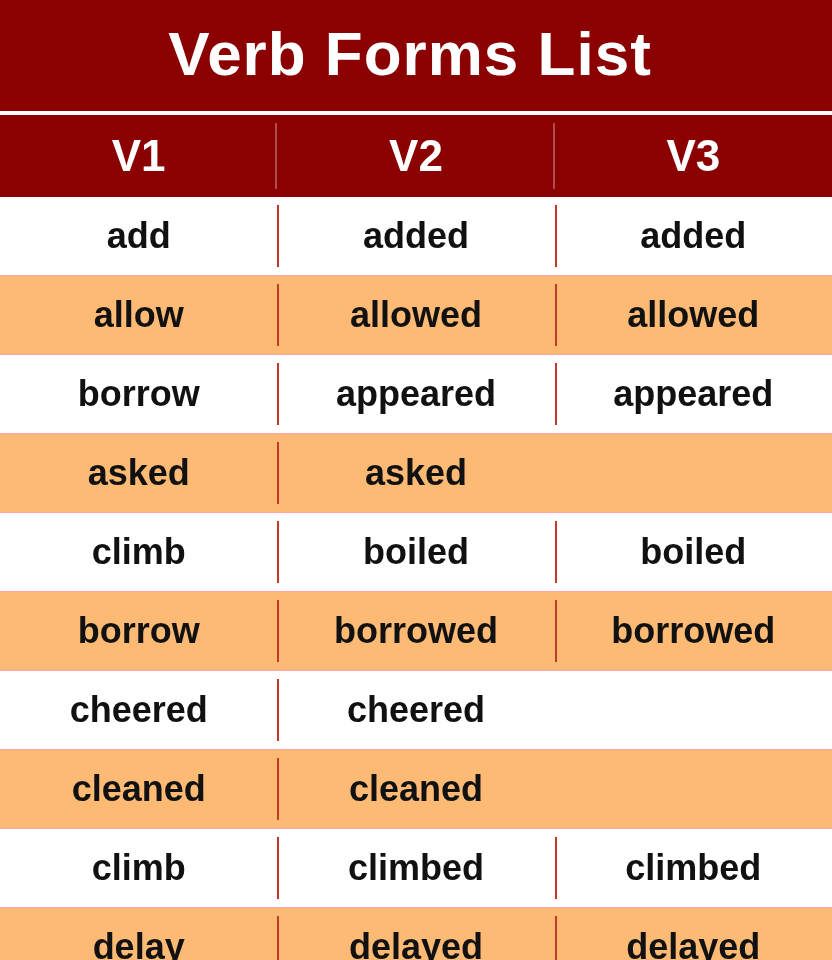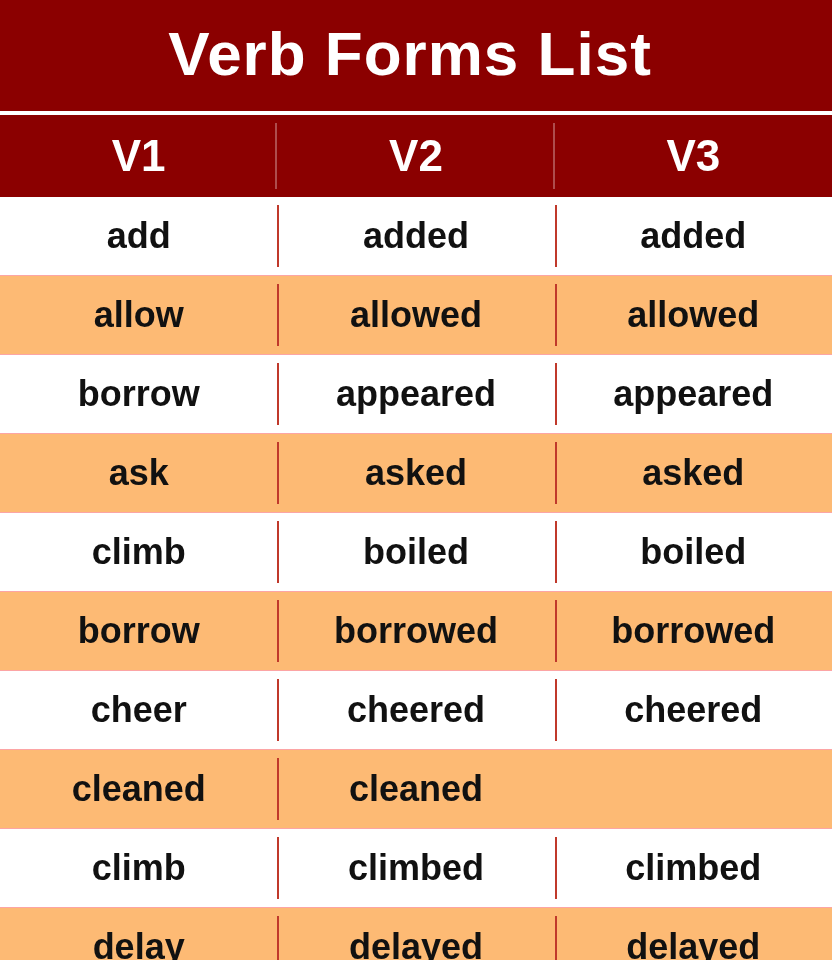--- a/index.html
+++ b/index.html
@@ -148,36 +148,34 @@
           <div class="data-cell">allow</div>
           <div class="data-cell">allowed</div>
           <div class="data-cell">allowed</div>
         </div>
         <div class="data-row plain">
           <div class="data-cell">borrow</div>
           <div class="data-cell">appeared</div>
           <div class="data-cell">appeared</div>
         </div>
         <div class="data-row shaded">
-          <div class="data-cell">ask</div>
           <div class="data-cell">asked</div>
           <div class="data-cell">asked</div>
         </div>
         <div class="data-row plain">
           <div class="data-cell">climb</div>
           <div class="data-cell">boiled</div>
           <div class="data-cell">boiled</div>
         </div>
         <div class="data-row shaded">
           <div class="data-cell">borrow</div>
           <div class="data-cell">borrowed</div>
           <div class="data-cell">borrowed</div>
         </div>
         <div class="data-row plain">
-          <div class="data-cell">cheer</div>
           <div class="data-cell">cheered</div>
           <div class="data-cell">cheered</div>
         </div>
         <div class="data-row shaded">
           <div class="data-cell">cleaned</div>
           <div class="data-cell">cleaned</div>
         </div>
         <div class="data-row plain">
           <div class="data-cell">climb</div>
           <div class="data-cell">climbed</div>

